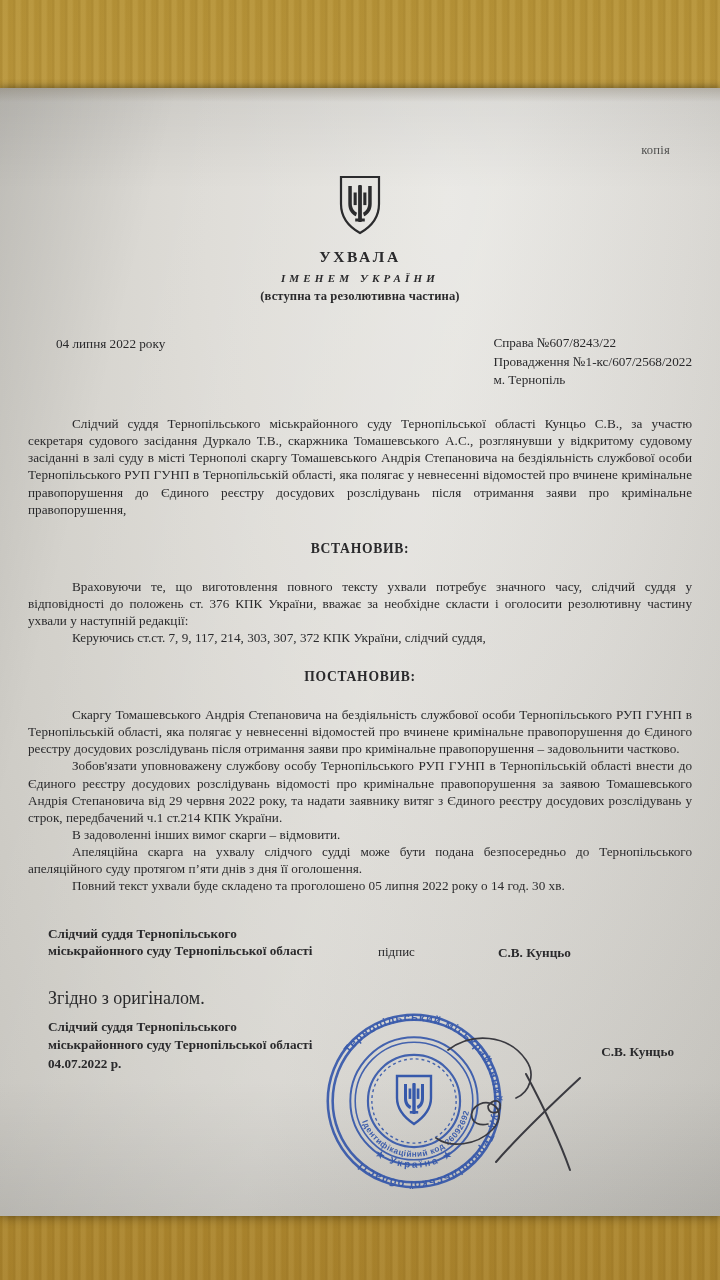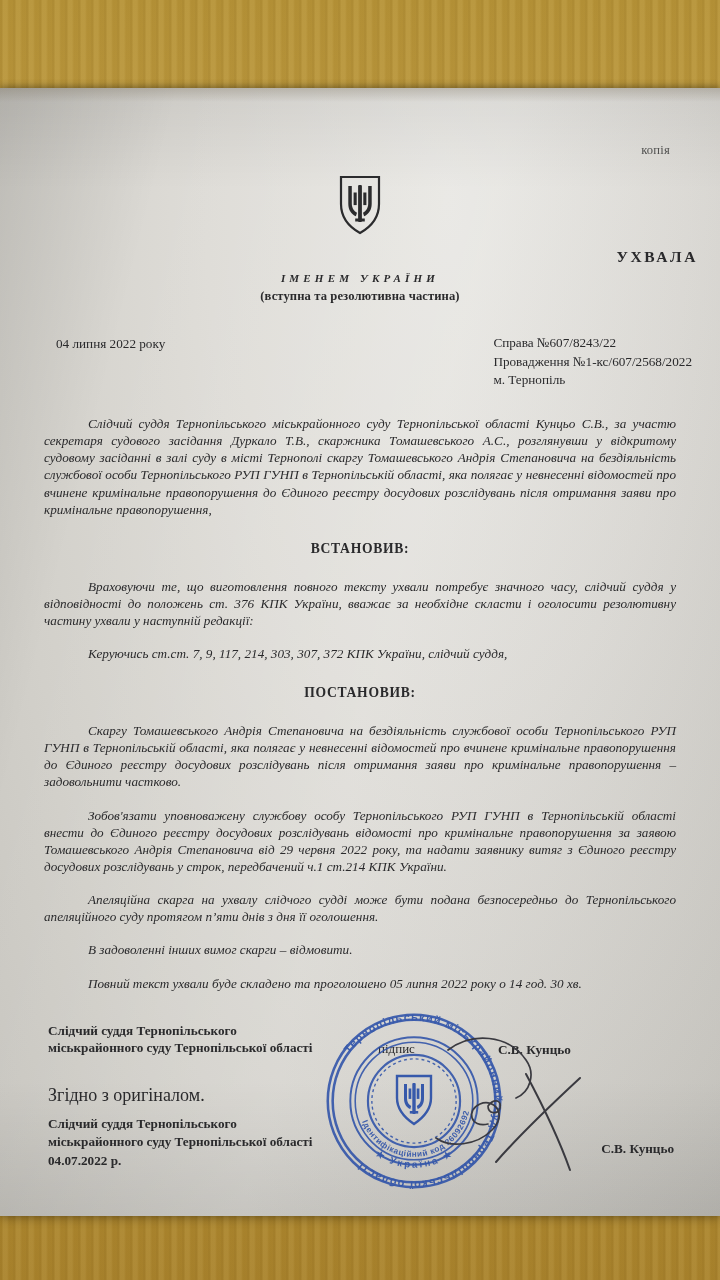--- a/index.html
+++ b/index.html
@@ -64,21 +64,21 @@
     padding-right:28px;
     letter-spacing:.2px;
   }
 
   
   .emblem-wrap { text-align:center; margin-top:16px; }
   .emblem { display:inline-block; }
 
   .title-block { text-align:center; margin-top:6px; }
   .t-uhvala {
-    font-weight:bold; font-size:15.5px; letter-spacing:2.6px;text-align:right;
+    font-weight:bold; font-size:15.5px; letter-spacing:2.6px;
   }
   .t-imenem {
     font-weight:bold; font-size:11px; letter-spacing:4.2px; margin-top:4px;font-style:italic;
   }
   .t-sub {
     font-weight:bold; font-size:12.6px; margin-top:3px; letter-spacing:.1px;
   }
 
   
   .meta {
@@ -89,25 +89,24 @@
     gap:7px;
   }
   .meta-date { font-size:13.2px; padding-top:1px; }
   .meta-right { font-size:13.2px; line-height:1.38; }
 
   
   .body { margin-top:26px; padding:0 6px 0 6px; }
   p.j {
     text-align:justify;
     text-indent:44px;
-    margin:16px;
+    margin:0;
     font-size:13.2px;
     line-height:1.30;
     hyphens:none;
-    font-style:italic;
   }
   .section-head {
     text-align:center;
     font-weight:bold;
     font-size:13.6px;
     letter-spacing:.7px;
     margin:22px 0 20px 0;
   }
 
   
@@ -188,22 +187,22 @@
 
       <div class="section-head">ВСТАНОВИВ:</div>
 
       <p class="j">Враховуючи те, що виготовлення повного тексту ухвали потребує значного часу, слідчий суддя у відповідності до положень ст. 376 КПК України, вважає за необхідне скласти і оголосити резолютивну частину ухвали у наступній редакції:</p>
       <p class="j">Керуючись ст.ст. 7, 9, 117, 214, 303, 307, 372 КПК України, слідчий суддя,</p>
 
       <div class="section-head">ПОСТАНОВИВ:</div>
 
       <p class="j">Скаргу Томашевського Андрія Степановича на бездіяльність службової особи Тернопільського РУП ГУНП в Тернопільській області, яка полягає у невнесенні відомостей про вчинене кримінальне правопорушення до Єдиного реєстру досудових розслідувань після отримання заяви про кримінальне правопорушення – задовольнити частково.</p>
       <p class="j">Зобов'язати уповноважену службову особу Тернопільського РУП ГУНП в Тернопільській області внести до Єдиного реєстру досудових розслідувань відомості про кримінальне правопорушення за заявою Томашевського Андрія Степановича від 29 червня 2022 року, та надати заявнику витяг з Єдиного реєстру досудових розслідувань у строк, передбачений ч.1 ст.214 КПК України.</p>
+      <p class="j">В задоволенні інших вимог скарги – відмовити.</p>
       <p class="j">Апеляційна скарга на ухвалу слідчого судді може бути подана безпосередньо до Тернопільського апеляційного суду протягом п’яти днів з дня її оголошення.</p>
-      <p class="j">В задоволенні інших вимог скарги – відмовити.</p>
       <p class="j">Повний текст ухвали буде складено та проголошено 05 липня 2022 року о 14 год. 30 хв.</p>
     </div>
 
     <div class="sig-block">
       <div class="sig-row">
         <div class="sig-names">
           <div>Слідчий суддя Тернопільського</div>
           <div>міськрайонного суду Тернопільської області</div>
         </div>
         <div class="sig-pidpis">підпис</div>

